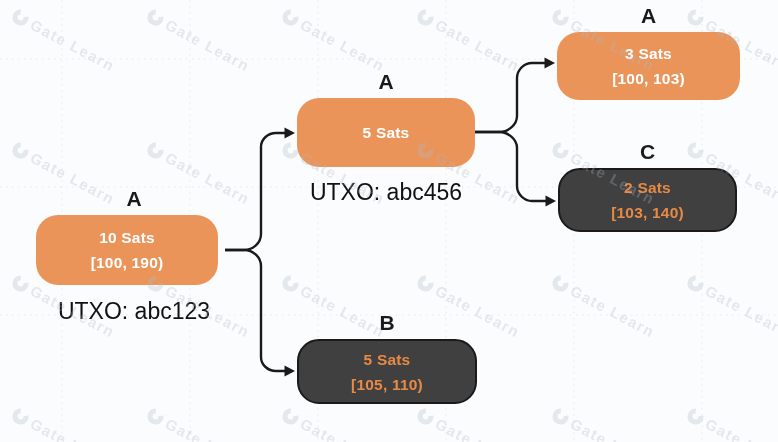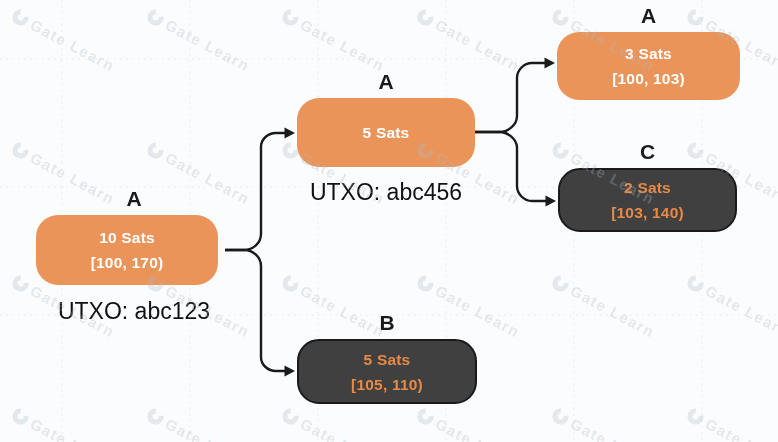--- a/index.html
+++ b/index.html
@@ -106,21 +106,21 @@
       <path d="M 295 133 L 284.5 127.6 V 138.4 Z"></path>
       <path d="M 295 371 L 284.5 365.6 V 376.4 Z"></path>
       <path d="M 555 63  L 544.5 57.6  V 68.4  Z"></path>
       <path d="M 556 201 L 545.5 195.6 V 206.4 Z"></path>
     </g>
   </svg>
 
   <div class="node-letter" style="left:43px;top:187px;width:182px">A</div>
   <div class="box orange" style="left:36px;top:215px;width:182px;height:70px">
     <div class="box-line">10 Sats</div>
-    <div class="box-line">[100, 170)</div>
+    <div class="box-line">[100, 190)</div>
   </div>
   <div class="caption centered" style="left:43px;top:298px;width:182px">UTXO: abc123</div>
 
   <div class="node-letter" style="left:297px;top:70px;width:178px">A</div>
   <div class="box orange" style="left:297px;top:98px;width:178px;height:69px">
     <div class="box-line">5 Sats</div>
   </div>
   <div class="caption centered" style="left:297px;top:179px;width:178px">UTXO: abc456</div>
 
   <div class="node-letter" style="left:557px;top:4px;width:183px">A</div>

